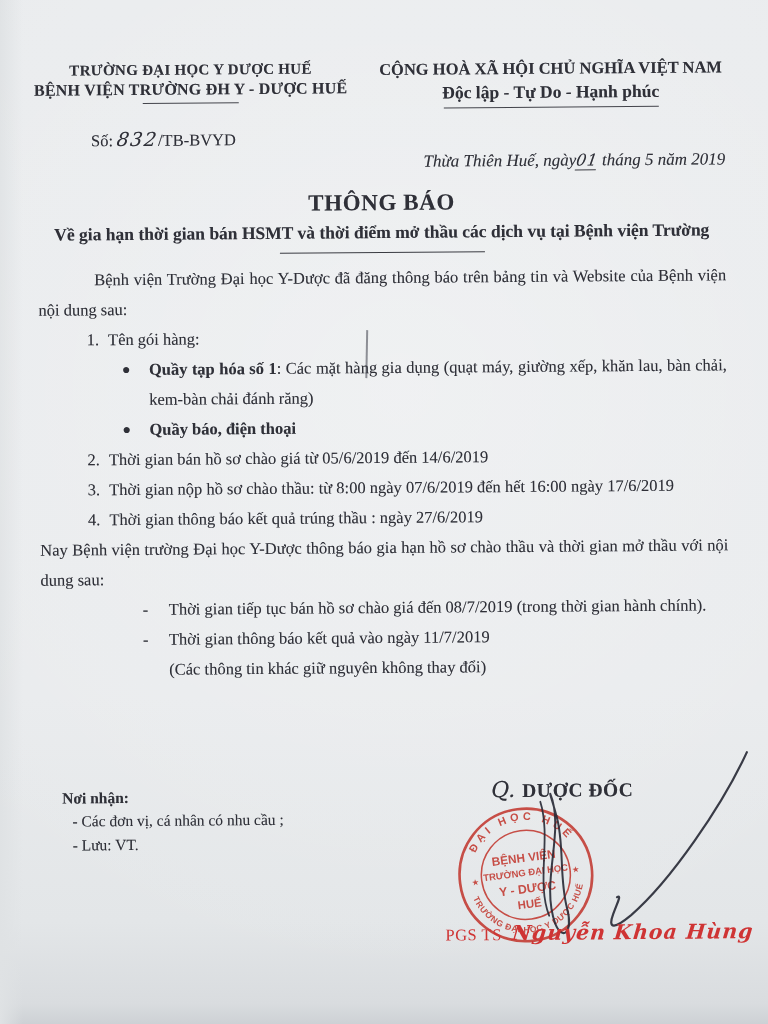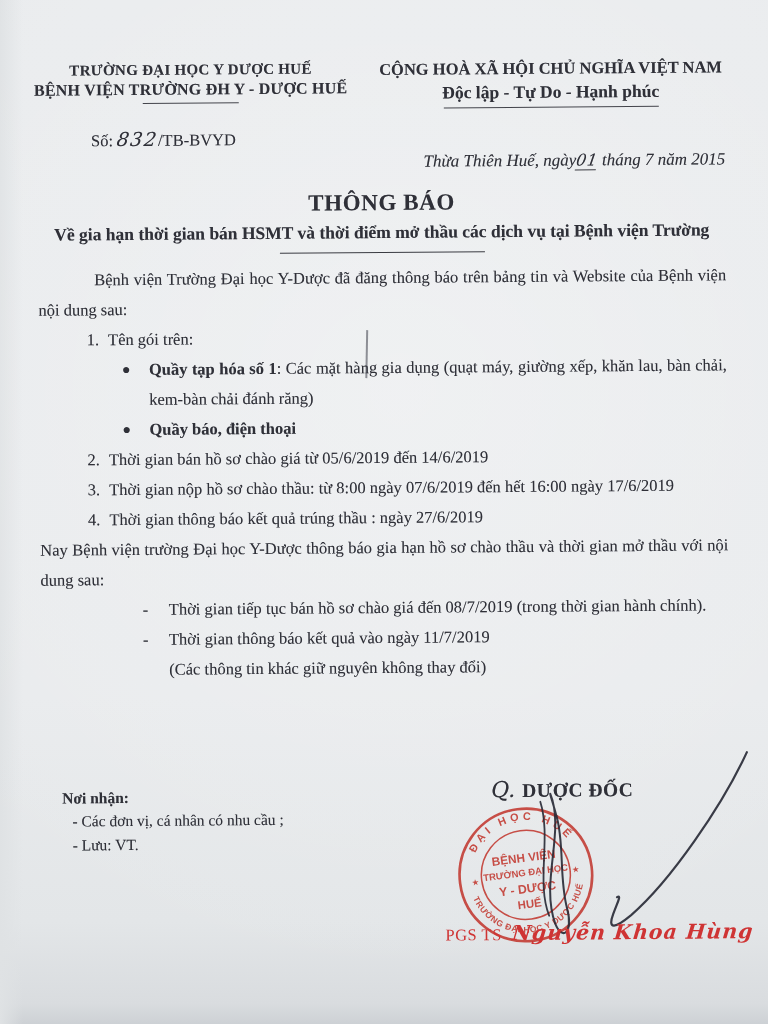--- a/index.html
+++ b/index.html
@@ -101,32 +101,32 @@
       </div>
     </div>
 
     <div class="ref-row txt">
       <span>Số:</span>
       <span class="handwrit">832</span><span>/TB-BVYD</span>
     </div>
 
     <div class="date-row txt">
       <span>Thừa Thiên Huế, ngày</span><span class="handwrit">01</span>
-      <span>tháng 7  năm 2015</span>
+      <span>tháng 5  năm 2019</span>
     </div>
 
     <div class="doc-title txt">THÔNG BÁO</div>
     <div class="doc-subtitle txt">Về gia hạn thời gian bán HSMT và thời điểm mở thầu các dịch vụ tại Bệnh viện Trường</div>
     <div class="subtitle-rule"></div>
 
     <div class="body txt">
       <p class="indent">Bệnh viện Trường Đại học Y-Dược đã đăng thông báo trên bảng tin và Website của Bệnh viện nội dung sau:</p>
 
       <div class="li-num">
-        <span class="marker">1.</span><span>Tên gói trên:</span>
+        <span class="marker">1.</span><span>Tên gói hàng:</span>
       </div>
 
       <div class="li-bullet">
         <span class="marker">●</span><span class="b">Quầy tạp hóa số 1</span><span>: Các mặt hàng gia dụng (quạt máy, giường xếp, khăn lau, bàn chải, kem-bàn chải đánh răng)</span>
       </div>
 
       <div class="li-bullet">
         <span class="marker">●</span><span class="b">Quầy báo, điện thoại</span><span></span>
       </div>
 

